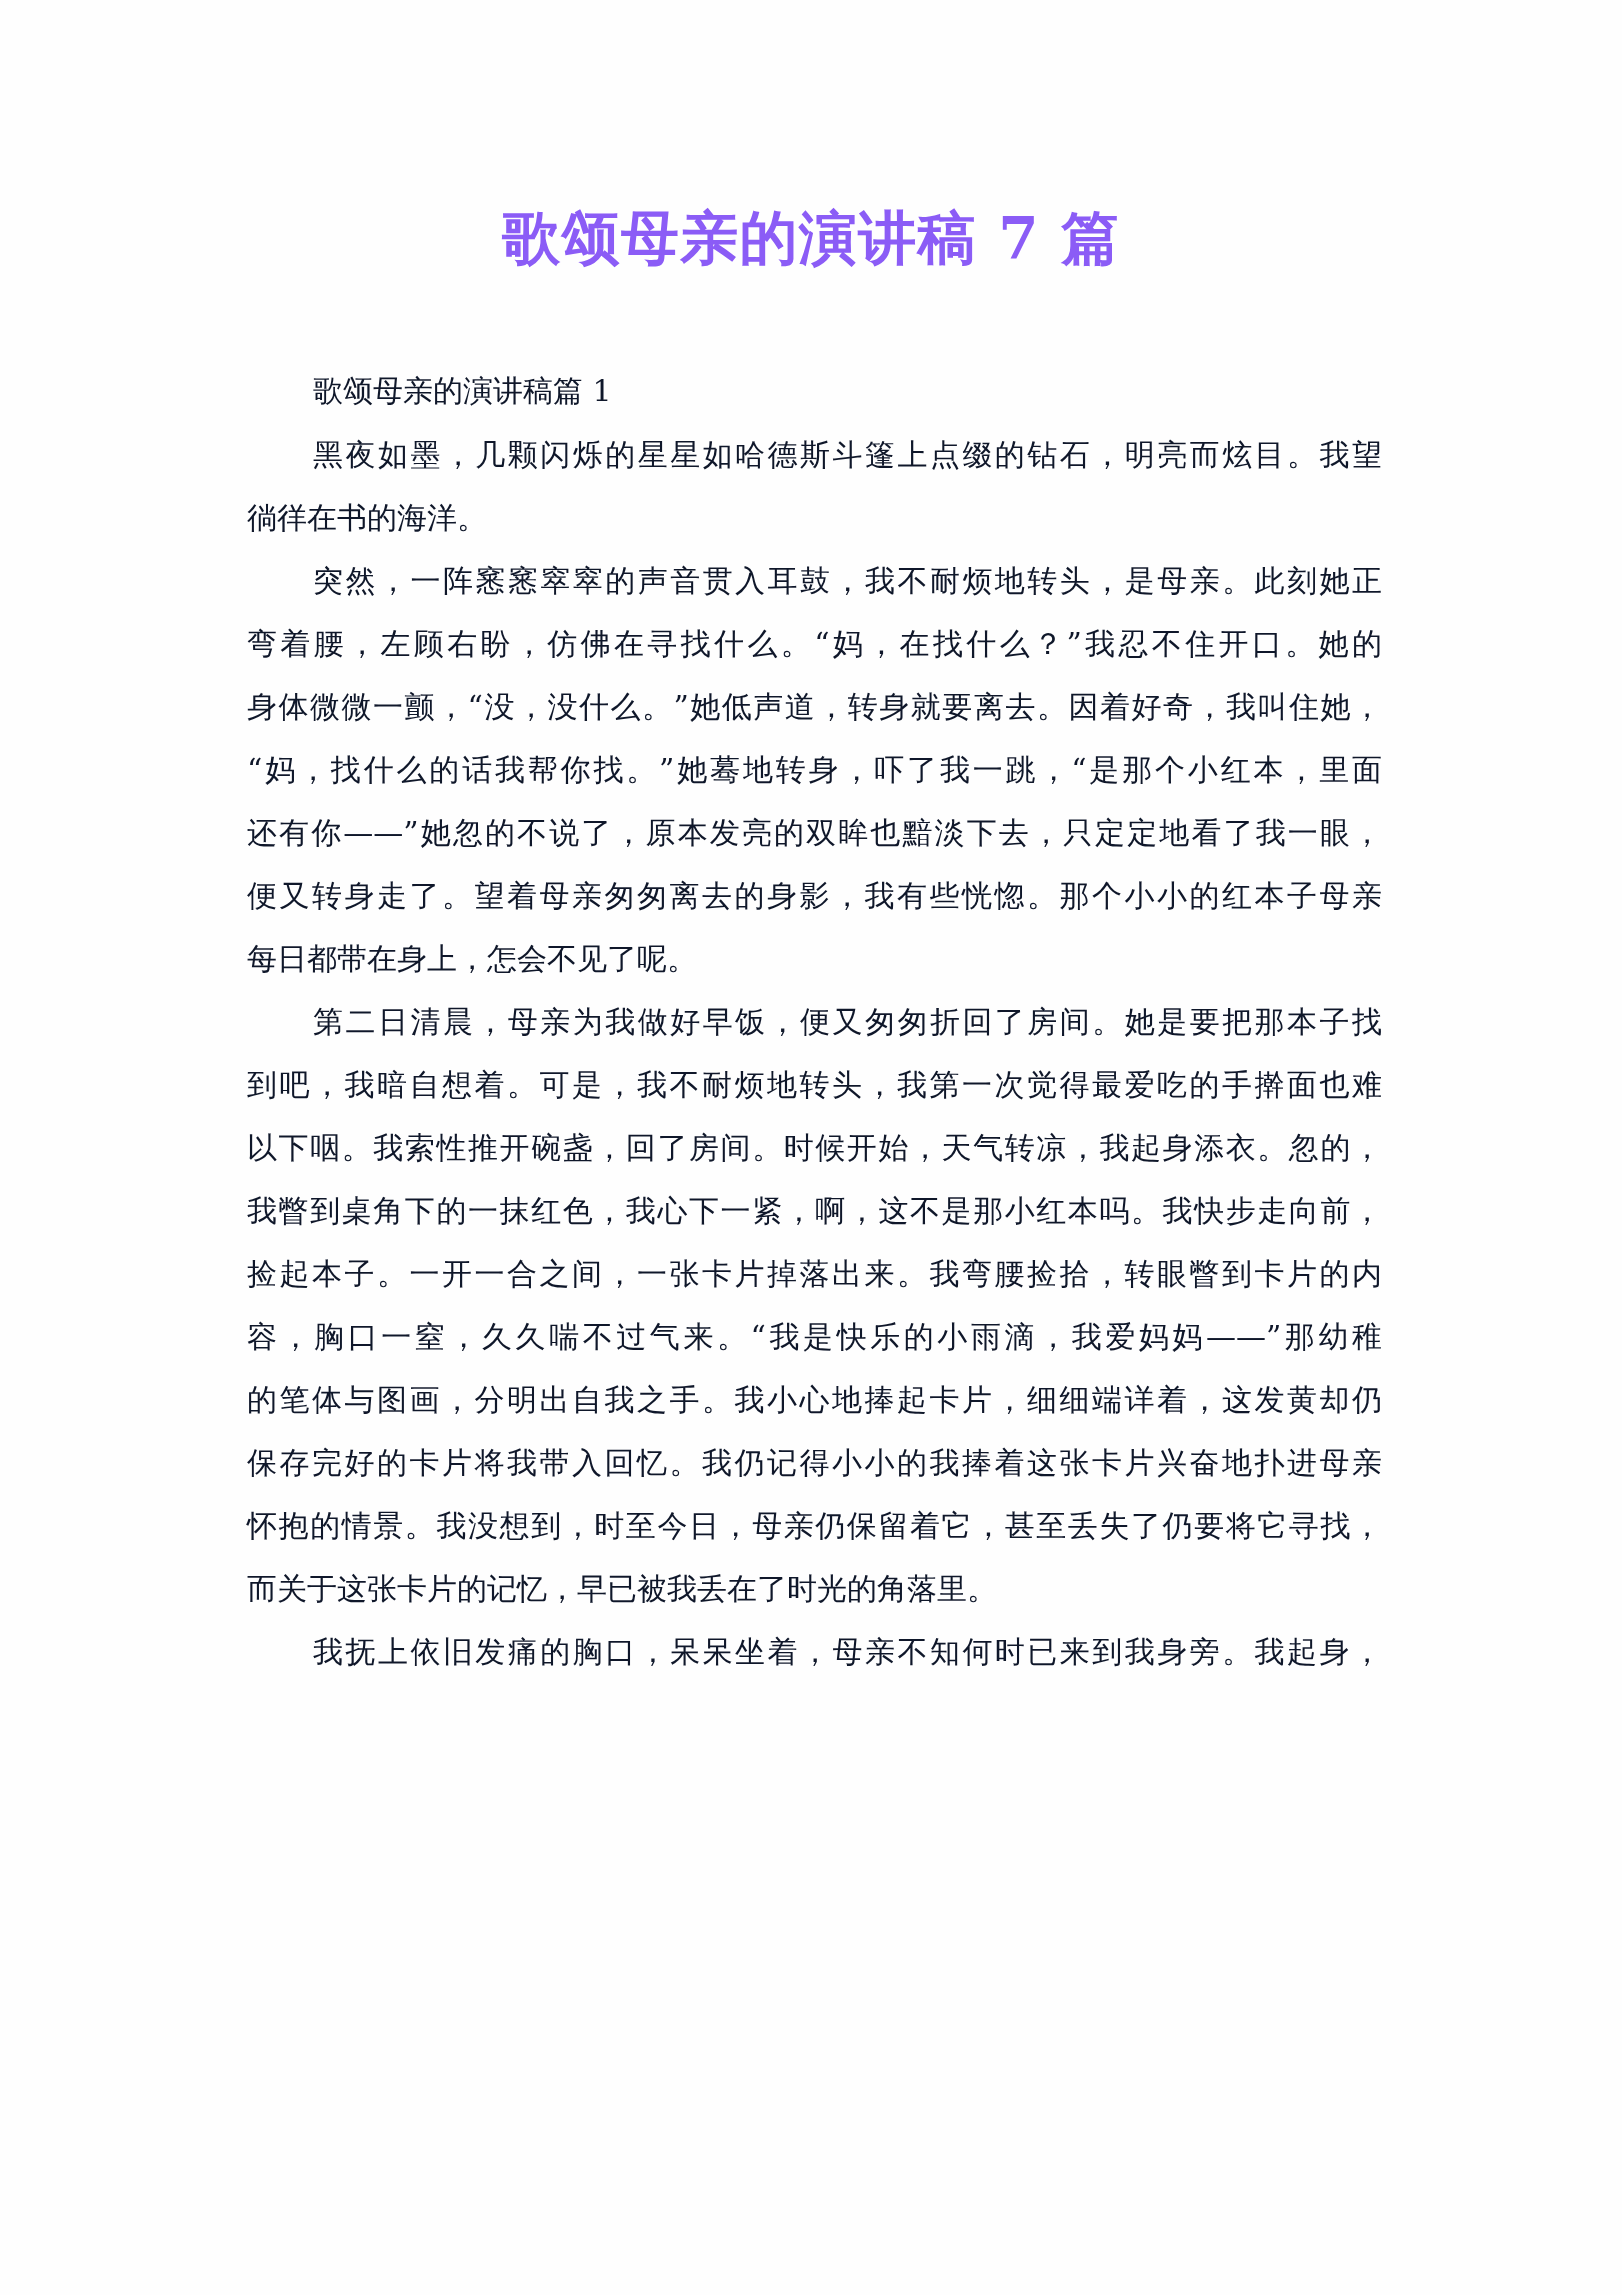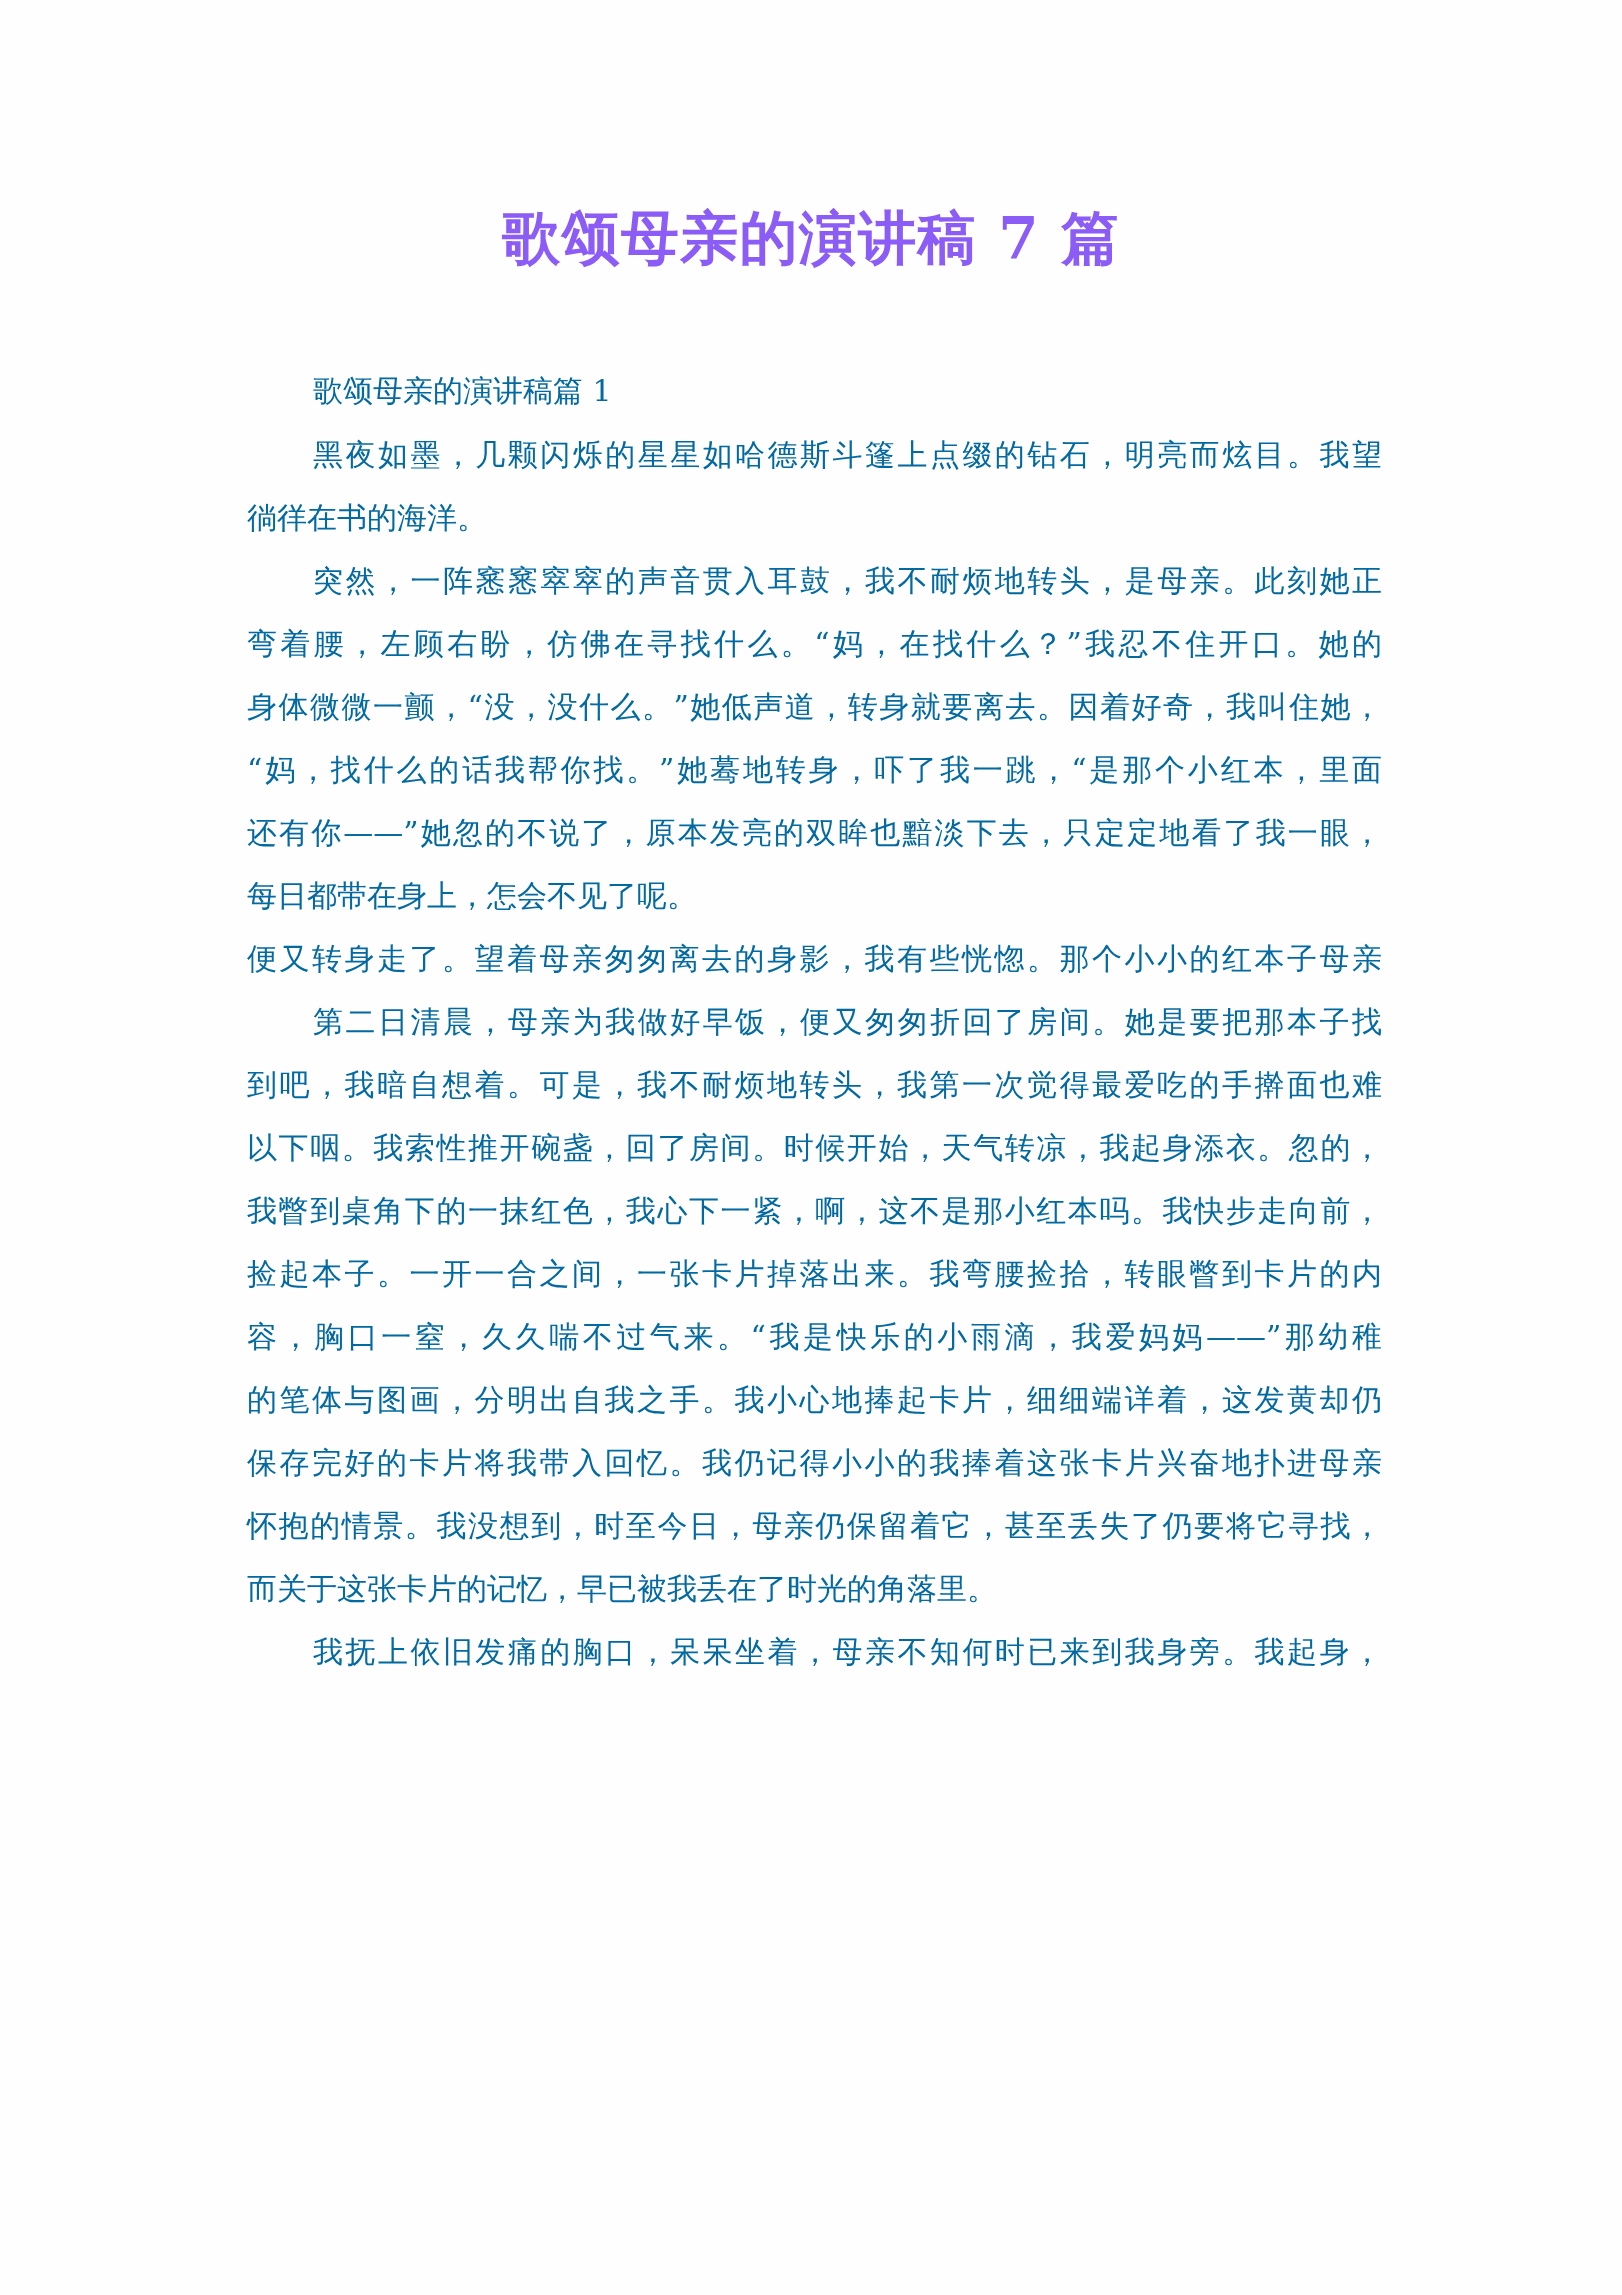--- a/index.html
+++ b/index.html
@@ -6,21 +6,21 @@
   body { width: 1623px; height: 2295px; position: relative; overflow: hidden; }
   .page { position: absolute; left: 0; top: 0; width: 1623px; height: 2295px; background: #fefefe; }
   .title {
     position: absolute; left: 0; top: 196px; width: 1623px; text-align: center;
     font-family: "DejaVu Serif", "Liberation Serif", serif;
     font-size: 58px; line-height: 85px; color: #8b5cf6; font-weight: bold; letter-spacing: 1.3px;
   }
   .body {
     position: absolute; left: 247px; top: 359px; width: 1135px;
     font-family: "DejaVu Serif", "Liberation Serif", serif;
-    font-size: 30px; color: #0369a1; line-height: 63px;
+    font-size: 30px; color: #0f172a; line-height: 63px;
   }
   .line { display: block; white-space: nowrap; height: 63px; text-align: justify; text-align-last: justify; }
   .line.last { text-align-last: left; }
   .line.indent { padding-left: 66px; }
   .subtitle { display: block; white-space: nowrap; height: 64px; padding-left: 66px; }
 </style>
 </head>
 <body>
 
 <div class="page">
@@ -33,22 +33,22 @@
       <span class="line indent">黑夜如墨，几颗闪烁的星星如哈德斯斗篷上点缀的钻石，明亮而炫目。我望</span>
       <span class="line last">徜徉在书的海洋。</span>
     </div>
 
     <div>
       <span class="line indent">突然，一阵窸窸窣窣的声音贯入耳鼓，我不耐烦地转头，是母亲。此刻她正</span>
       <span class="line">弯着腰，左顾右盼，仿佛在寻找什么。“妈，在找什么？”我忍不住开口。她的</span>
       <span class="line">身体微微一颤，“没，没什么。”她低声道，转身就要离去。因着好奇，我叫住她，</span>
       <span class="line">“妈，找什么的话我帮你找。”她蓦地转身，吓了我一跳，“是那个小红本，里面</span>
       <span class="line">还有你——”她忽的不说了，原本发亮的双眸也黯淡下去，只定定地看了我一眼，</span>
+      <span class="line">便又转身走了。望着母亲匆匆离去的身影，我有些恍惚。那个小小的红本子母亲</span>
       <span class="line last">每日都带在身上，怎会不见了呢。</span>
-      <span class="line">便又转身走了。望着母亲匆匆离去的身影，我有些恍惚。那个小小的红本子母亲</span>
     </div>
 
 
     <div>
       <span class="line indent">第二日清晨，母亲为我做好早饭，便又匆匆折回了房间。她是要把那本子找</span>
       <span class="line">到吧，我暗自想着。可是，我不耐烦地转头，我第一次觉得最爱吃的手擀面也难</span>
       <span class="line">以下咽。我索性推开碗盏，回了房间。时候开始，天气转凉，我起身添衣。忽的，</span>
       <span class="line">我瞥到桌角下的一抹红色，我心下一紧，啊，这不是那小红本吗。我快步走向前，</span>
       <span class="line">捡起本子。一开一合之间，一张卡片掉落出来。我弯腰捡拾，转眼瞥到卡片的内</span>
       <span class="line">容，胸口一窒，久久喘不过气来。“我是快乐的小雨滴，我爱妈妈——”那幼稚</span>

